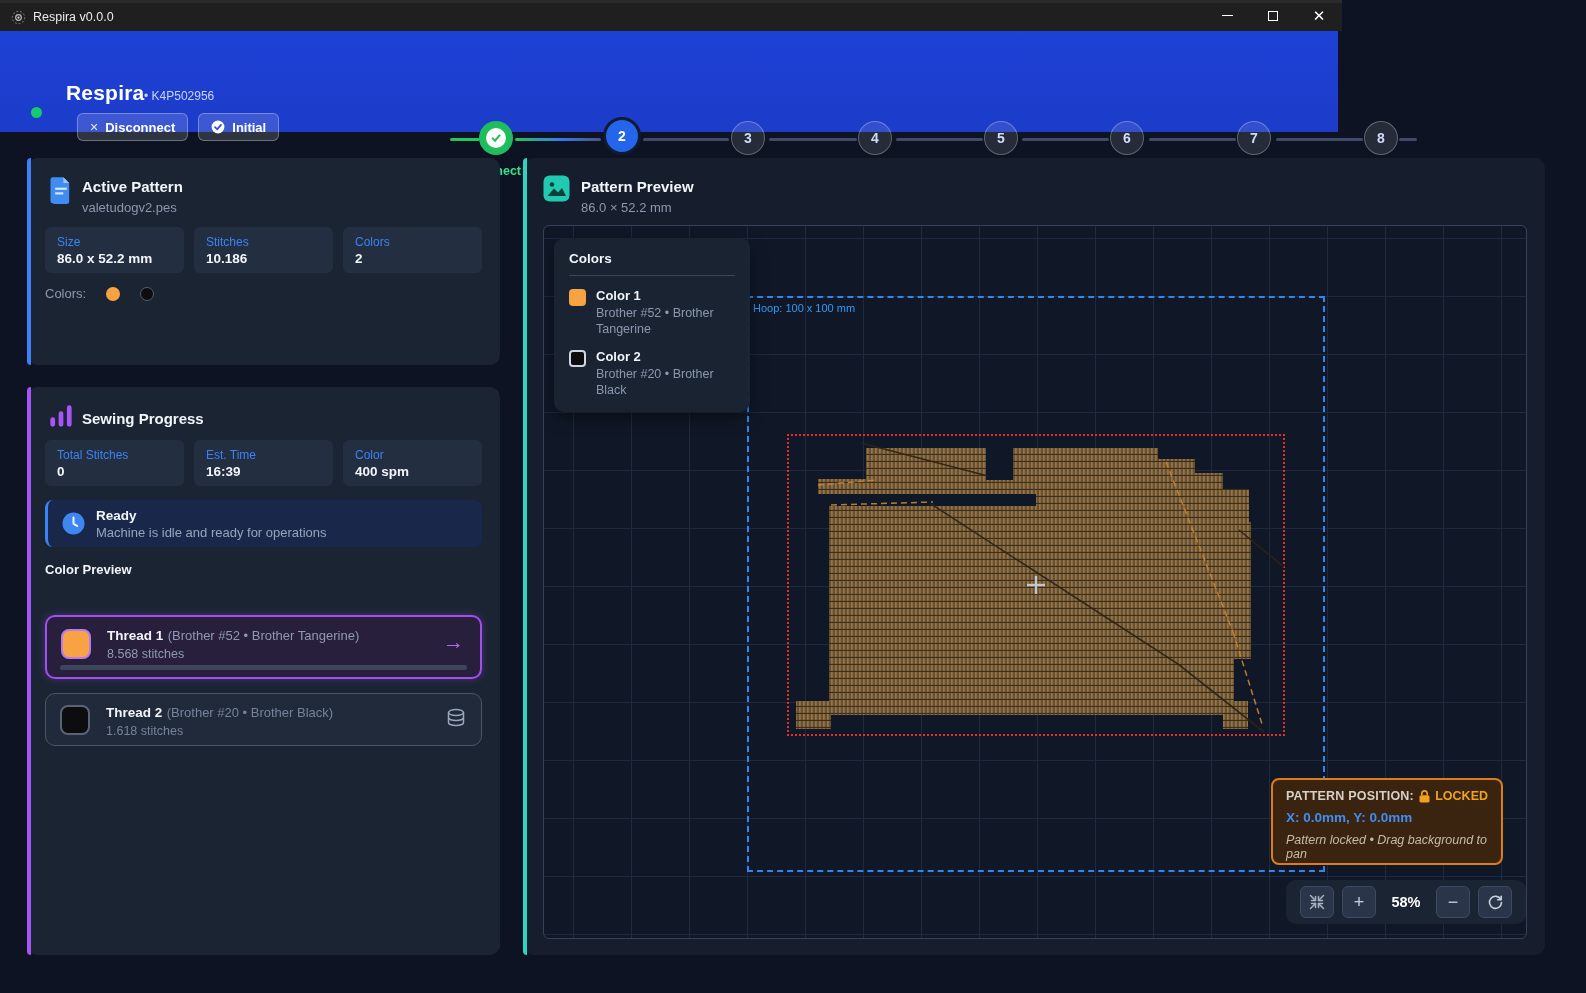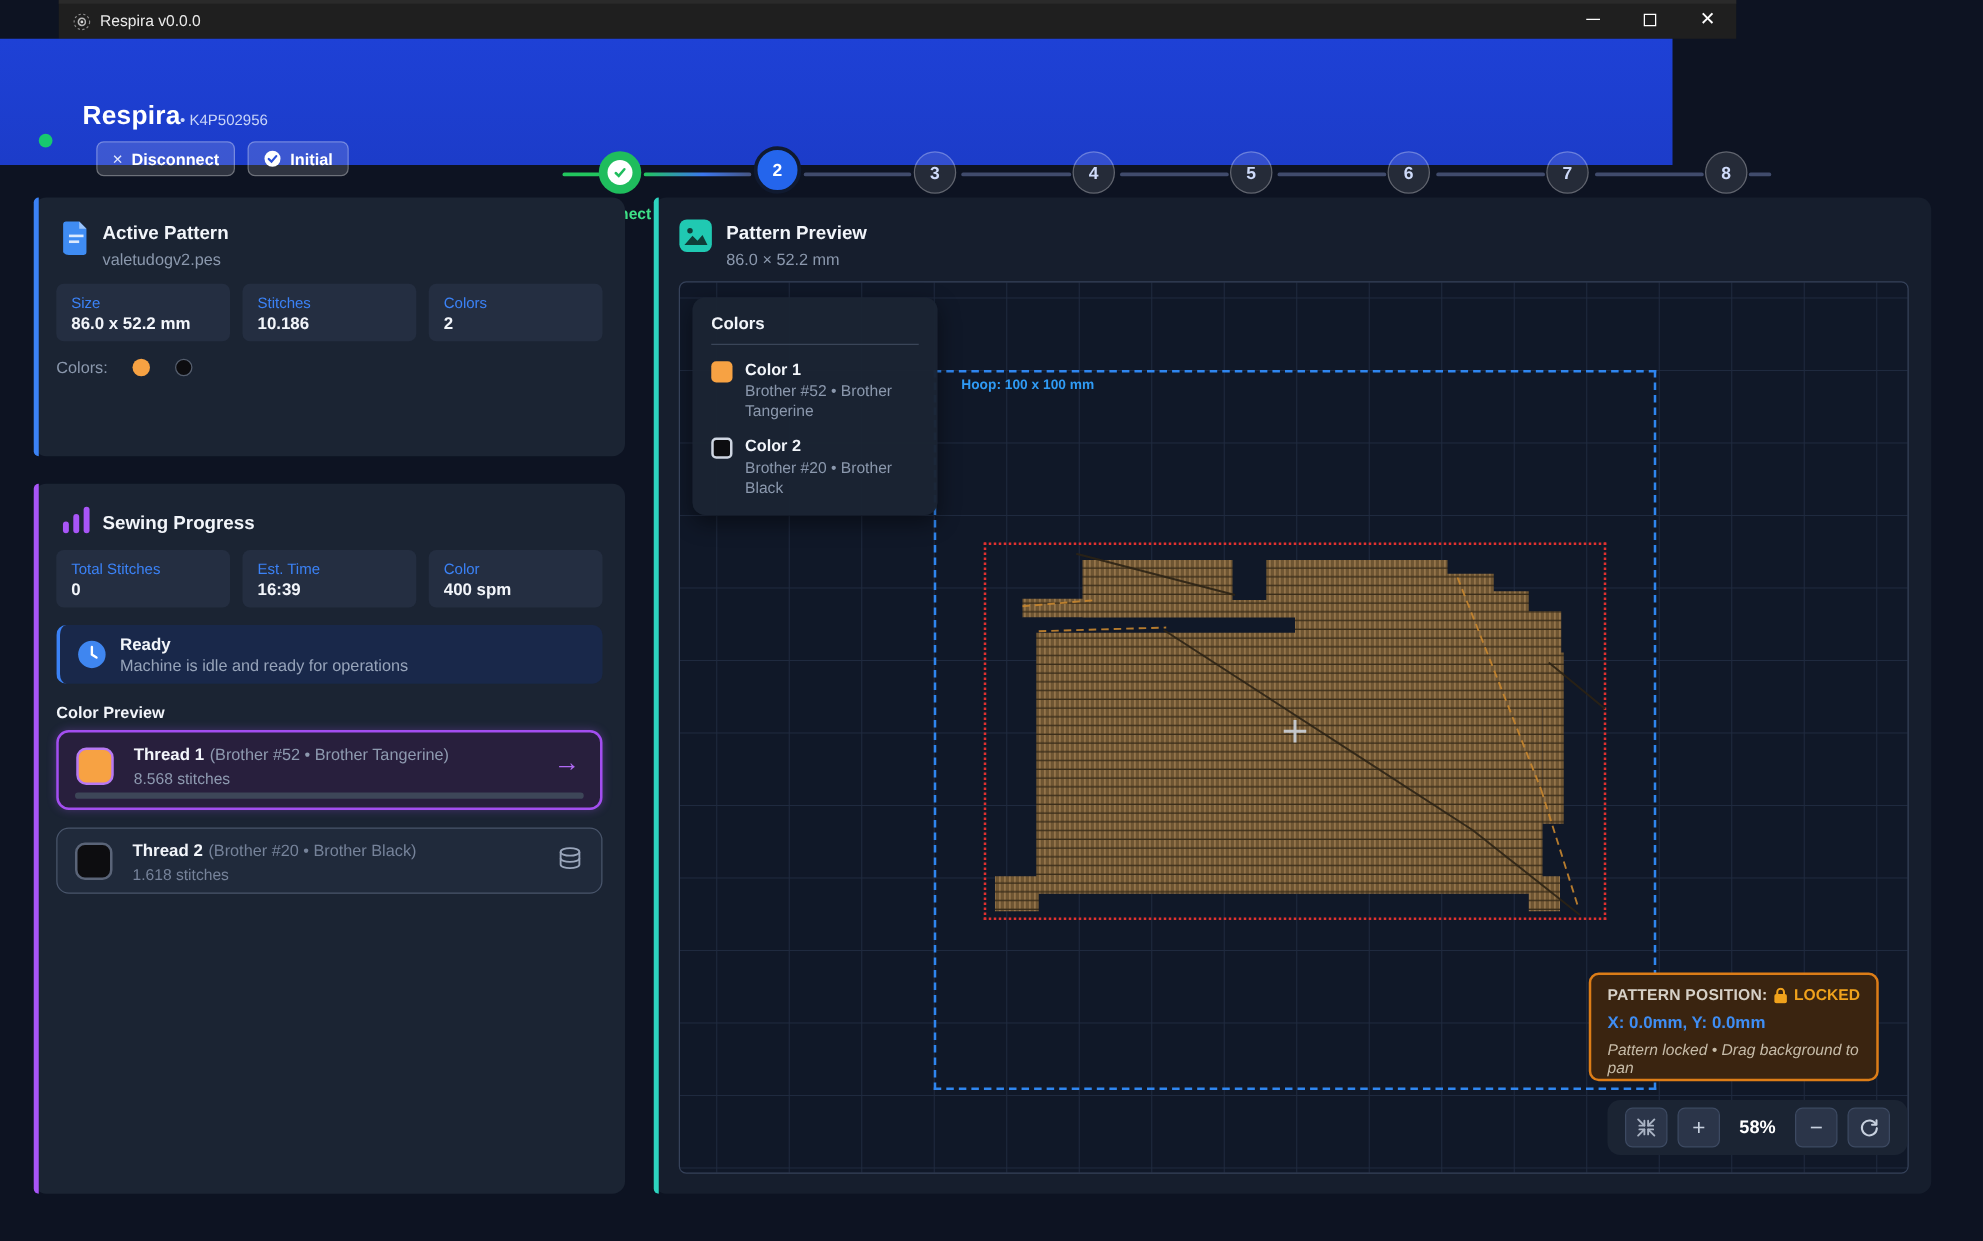--- a/index.html
+++ b/index.html
@@ -1,20 +1,20 @@
 <!DOCTYPE html>
 <html><head>
 <meta charset="utf-8">
 <style>
   * { box-sizing: border-box; margin: 0; padding: 0; }
   html,body { width:1586px; height:993px; background:#0d1322; font-family:"Liberation Sans",sans-serif; overflow:hidden; }
   .app { position:absolute; inset:0; }
 
   
-  .titlebar { position:absolute; top:0; left:0; width:1342px; height:31px; background:#1f1f1f; border-top:3px solid #2a2a2a;margin-left:47px; }
+  .titlebar { position:absolute; top:0; left:0; width:1342px; height:31px; background:#1f1f1f; border-top:3px solid #2a2a2a; }
   .titlebar .app-ico { position:absolute; left:11px; top:7px; width:15px; height:15px; }
   .titlebar .wtitle { position:absolute; left:33px; top:7px; font-size:12.5px; color:#eaeaea; }
   .wbtns { position:absolute; right:0; top:-3px; height:31px; display:flex; }
   .wbtn { width:46px; height:31px; display:flex; align-items:center; justify-content:center; color:#ffffff; font-size:14px; }
   .wbtn .glyph-min { width:11px; height:1.5px; background:#fff; display:block; }
   .wbtn .glyph-max { width:10px; height:10px; border:1.2px solid #fff; display:block; }
   .wbtn .glyph-close { font-size:15px; line-height:1; }
 
   
   .header { position:absolute; top:31px; left:0; width:1338px; height:101px; background:linear-gradient(180deg,#1e41d6,#1c3cc9); }
@@ -59,40 +59,40 @@
   .card-sewing { left:27px; top:387px; width:473px; height:568px; }
   .card-sewing .edge { background:#a855f7; }
 
   .swatch-dot { width:14px; height:14px; border-radius:50%; display:inline-block; }
   .delete-btn { position:absolute; left:18px; top:308px; width:437px; height:38px; border:1px solid #c23434; background:rgba(200,45,45,.10); border-radius:6px; display:flex; align-items:center; justify-content:center; gap:9px; color:#ef8585; font-size:13.5px; font-weight:bold; }
 
   .ready-box { position:absolute; left:18px; top:113px; width:437px; height:47px; background:#19284a; border-left:3px solid #3b82f6; border-radius:8px; }
   .ready-title { position:absolute; left:48px; top:8px; font-size:13.5px; font-weight:bold; color:#f2f5fa; }
   .ready-desc { position:absolute; left:48px; top:25px; font-size:13px; color:#97a4ba; }
 
-  .thread { position:absolute; left:18px; width:437px; border-radius:10px; }
+  .thread { position:absolute; left:18px; width:437px; border-radius:10px;margin-top:31px; }
   .thread .tname { font-size:13.5px; font-weight:bold; color:#f2f5fa; }
   .thread .tdetail { font-size:13px; color:#8e9ab0; font-weight:normal; }
   .thread .tstitches { font-size:12.5px; color:#8e9ab0; margin-top:3px; }
   .thread-1 { top:197px; height:64px; background:#281f3d; border:2px solid #a34ef0; box-shadow:0 0 8px rgba(168,85,247,.30); }
   .thread-2 { top:275px; height:53px; background:#202a3b; border:1px solid #49556b; }
   .tswatch { position:absolute; left:14px; top:12px; width:30px; height:30px; border-radius:8px; }
   .ttext { position:absolute; left:60px; top:9px; }
   .progress-track { position:absolute; left:13px; right:13px; bottom:7px; height:5px; background:#3d4658; border-radius:3px; }
   .arrow-r { position:absolute; right:16px; top:13px; color:#b06af5; font-size:21px; font-weight:bold; }
   .db-ico { position:absolute; right:15px; top:14px; }
 
   
   .card-preview { left:523px; top:158px; width:1022px; height:797px; background:#161e2d; }
   .card-preview .edge { background:#2dd4bf; }
   .canvas { position:absolute; left:20px; top:67px; width:984px; height:714px; background:#101828; border:1px solid #36425a; border-radius:6px; overflow:hidden;
     background-image:linear-gradient(#1f2a3f 1px, transparent 1px),linear-gradient(90deg,#1f2a3f 1px, transparent 1px);
     background-size:58px 58px; background-position:29px 12px; }
   .hoop { position:absolute; left:203px; top:70px; width:578px; height:576px; border:2px dashed #2f86f0; }
-  .hoop-lbl { position:absolute; left:225px; top:76px; font-size:11px; font-weight:bold; color:#2f9bf5; }
+  .hoop-lbl { position:absolute; left:209px; top:76px; font-size:11px; font-weight:normal; color:#2f9bf5; }
   .bounds { position:absolute; left:243px; top:208px; width:498px; height:302px; border:2px dotted #e23030; }
   .pattern-svg { position:absolute; left:243px; top:208px; }
 
   .colors-panel { position:absolute; left:10px; top:12px; width:196px; background:rgba(27,36,51,.97); border-radius:10px; box-shadow:0 6px 18px rgba(0,0,0,.45); padding:13px 15px 13px; }
   .colors-panel .cp-title { font-size:13.5px; font-weight:bold; color:#f2f5fa; padding-bottom:9px; border-bottom:1px solid #3a4558; }
   .cp-entry { display:flex; gap:10px; margin-top:12px; }
   .cp-swatch { width:17px; height:17px; border-radius:4px; flex:0 0 17px; margin-top:1px; }
   .cp-name { font-size:13px; font-weight:bold; color:#f2f5fa; }
   .cp-detail { font-size:12.5px; color:#8b98ad; margin-top:3px; line-height:1.25; }
 

